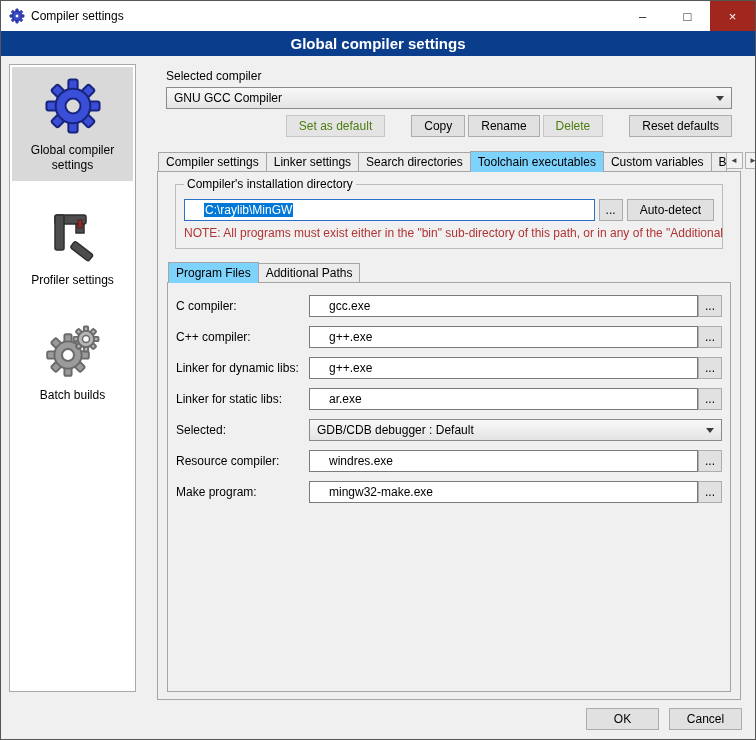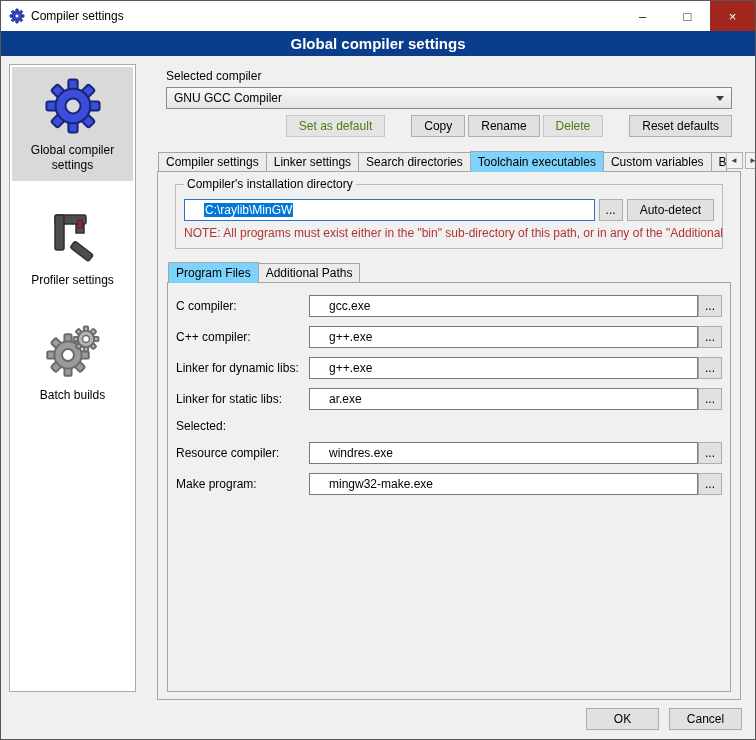--- a/index.html
+++ b/index.html
@@ -216,20 +216,24 @@
         <div class="form-row">
           <label class="frm-lbl">Linker for static libs:</label>
           <div class="textbox frm-box">
             <span>ar.exe</span>
           </div>
           <button class="btn browse">...</button>
         </div>
 
         <div class="form-row">
           <label class="frm-lbl">Selected:</label>
+          <div class="combo frm-combo">
+            <span>GDB/CDB debugger : Default</span>
+            <span class="combo-arrow"></span>
+          </div>
         </div>
 
         <div class="form-row">
           <label class="frm-lbl">Resource compiler:</label>
           <div class="textbox frm-box">
             <span>windres.exe</span>
           </div>
           <button class="btn browse">...</button>
         </div>
 

